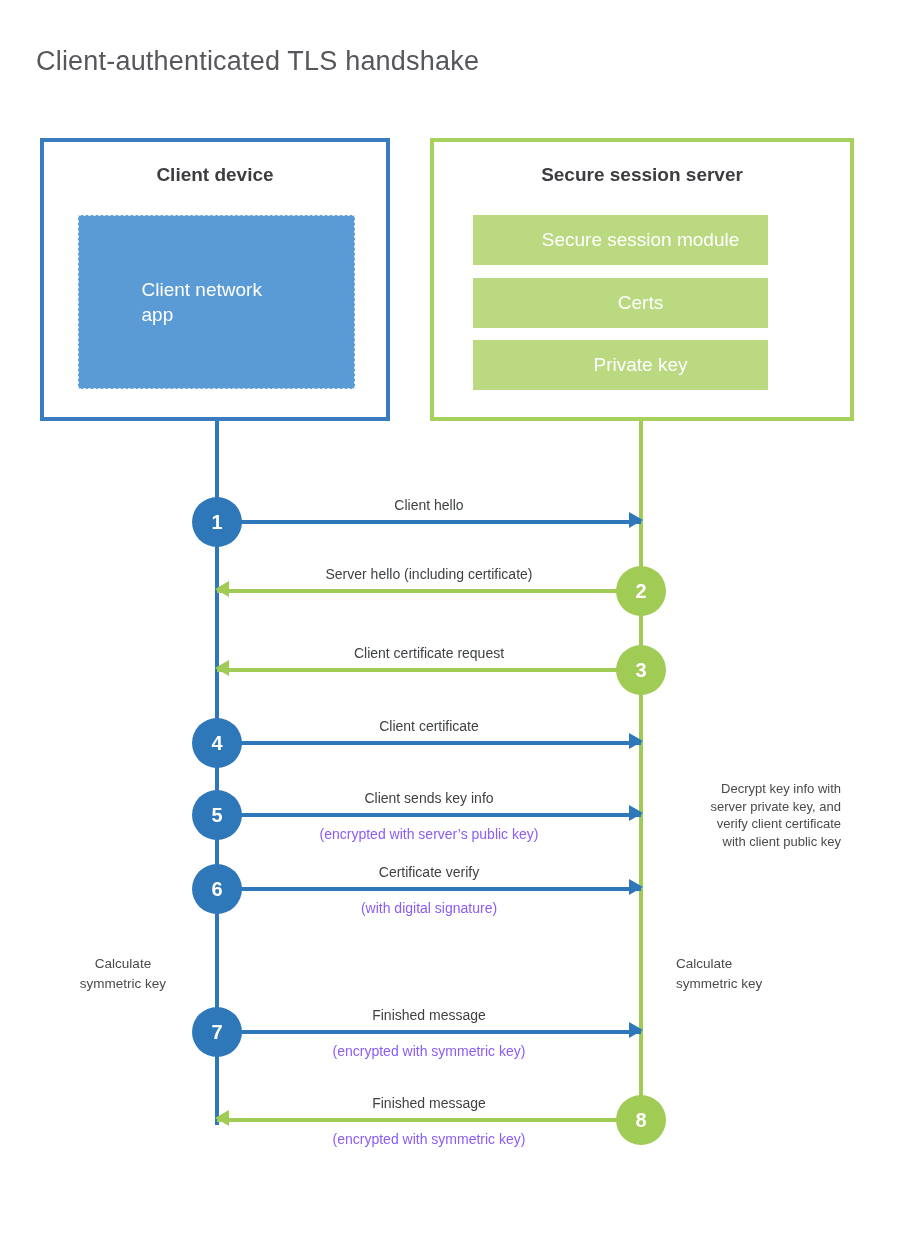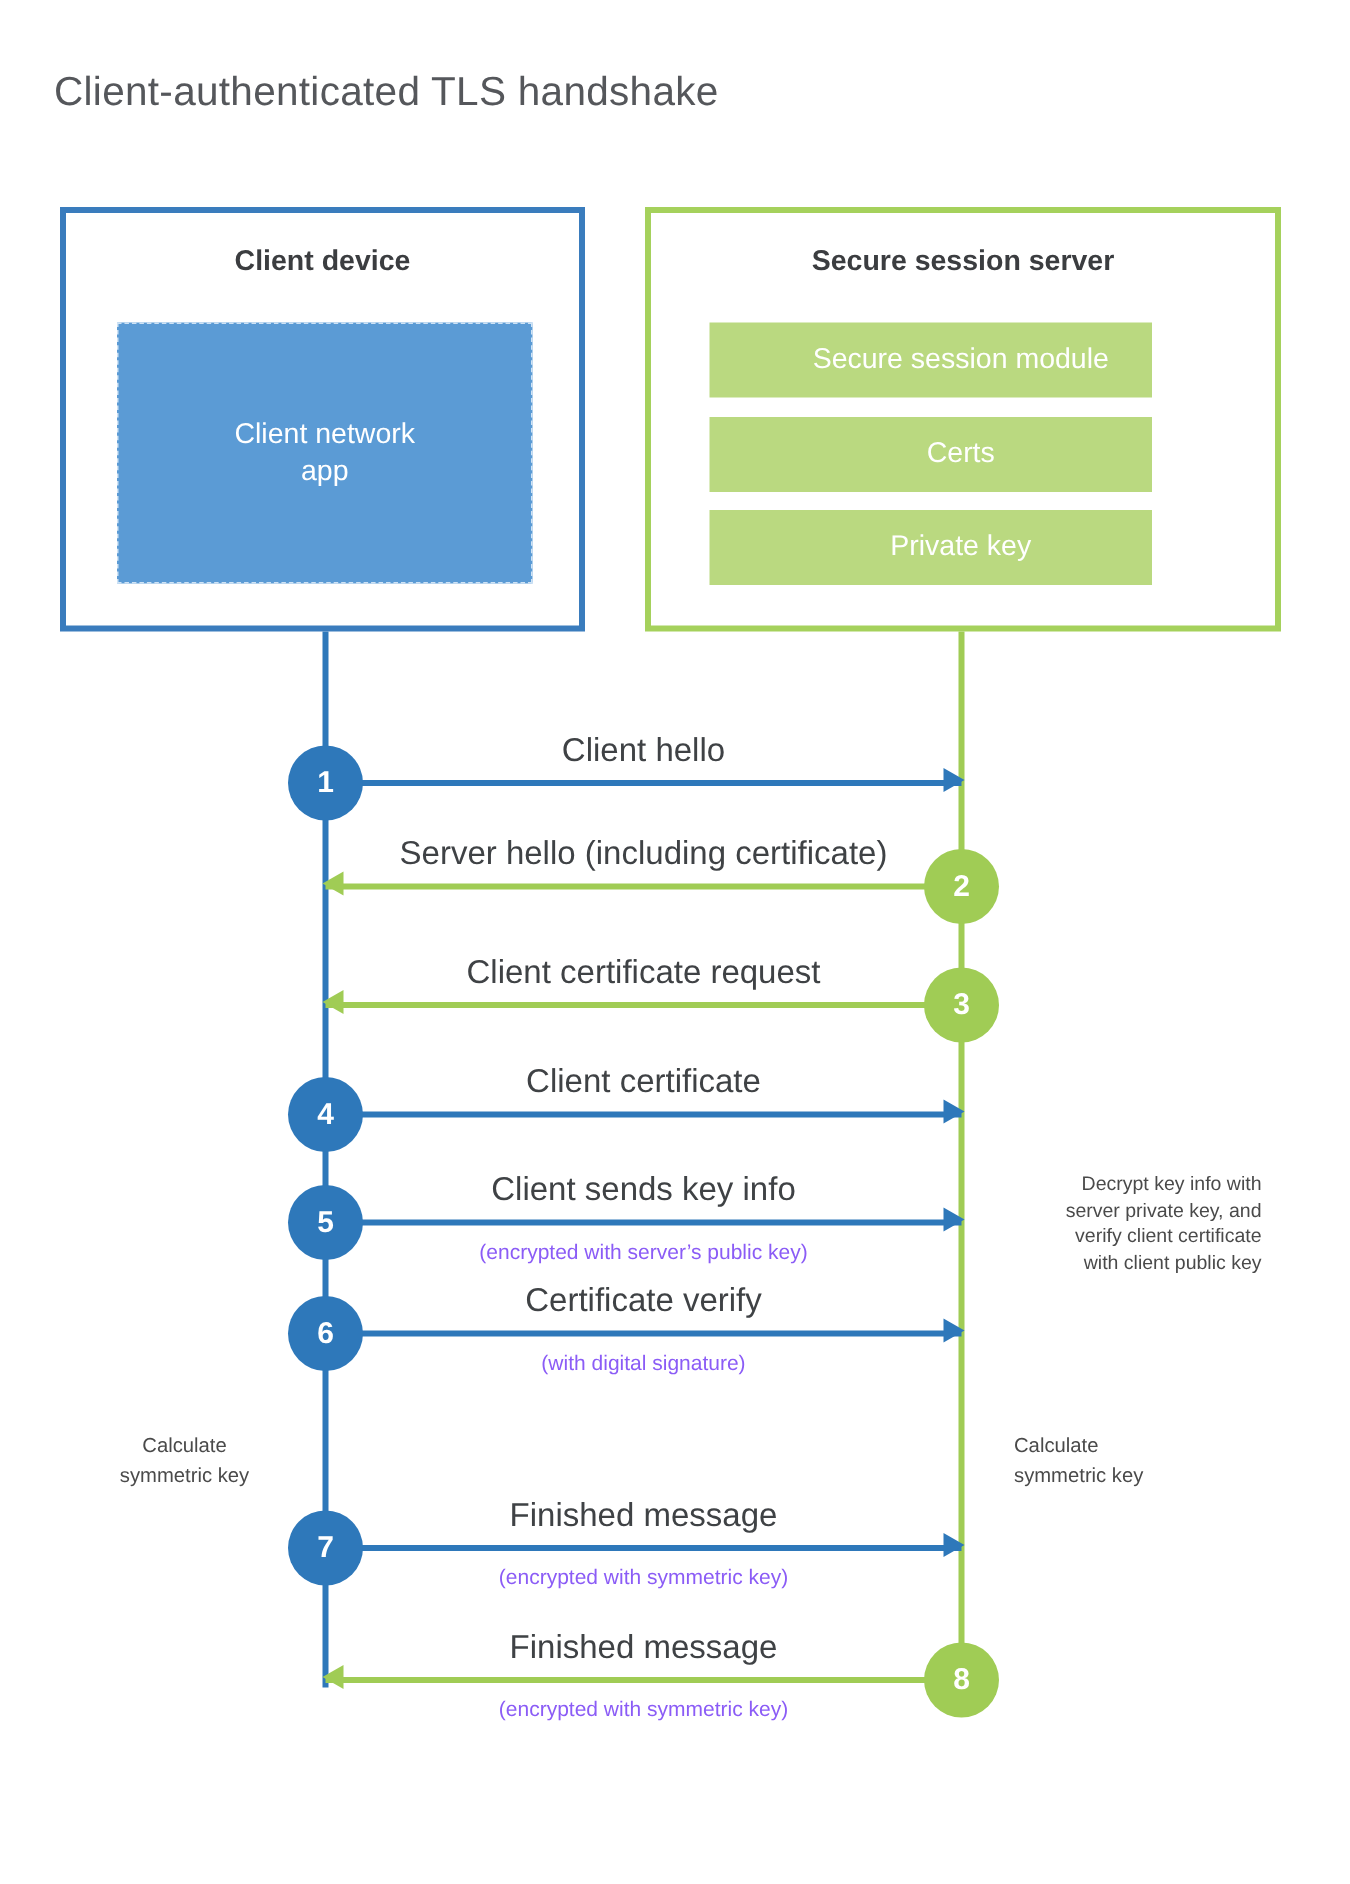--- a/index.html
+++ b/index.html
@@ -17,38 +17,38 @@
   
   .actor-box{position:absolute;top:122px;height:283px;background:#fff;z-index:2;}
   .client-box{left:40px;width:350px;border:4px solid var(--blue-border);}
   .server-box{left:430px;width:424px;border:4px solid var(--green-border);}
   .actor-title{position:absolute;top:148px;text-align:center;font-size:19px;font-weight:700;color:#3b3d40;z-index:3;}
   .client-title{left:40px;width:350px;}
   .server-title{left:430px;width:424px;}
 
   .app-box{position:absolute;left:78px;top:199px;width:277px;height:174px;background:var(--blue-fill);
            border:1px dashed #cfe3f5;display:flex;align-items:center;justify-content:center;z-index:3;}
-  .app-box span{display:block;width:150px;text-align:center;color:#fff;font-size:19px;line-height:1.32;}
+  .app-box span{display:block;width:150px;color:#fff;font-size:19px;line-height:1.32;}
 
   .server-bar{position:absolute;left:473px;width:295px;height:50px;background:var(--green-fill);
               display:flex;align-items:center;justify-content:center;color:#fff;font-size:19px;z-index:3;padding-left:40px;}
   .bar-0{top:199px;} .bar-1{top:262px;} .bar-2{top:324px;}
 
   
   .lifeline{position:absolute;width:4px;z-index:1;}
   .lifeline-client{left:215px;top:403px;height:706px;background:var(--blue);}
   .lifeline-server{left:639px;top:403px;height:701px;background:var(--green);}
 
   
   .msg{position:absolute;left:217px;width:424px;height:0;z-index:4;}
   .m1{top:506px;} .m2{top:575px;} .m3{top:654px;} .m4{top:727px;}
   .m5{top:799px;} .m6{top:873px;} .m7{top:1016px;} .m8{top:1104px;}
 
   .msg-label{position:absolute;left:0;right:0;bottom:9px;text-align:center;
-             font-size:22px;color:var(--text-dark);white-space:nowrap;}
+             font-size:14px;color:var(--text-dark);white-space:nowrap;}
   .msg-sub{position:absolute;left:0;right:0;top:11px;text-align:center;
            font-size:14px;color:#8b5cf6;white-space:nowrap;}
   .msg-line{position:absolute;left:0;right:0;top:-2px;height:4px;}
   .blue .msg-line{background:var(--blue);}
   .green .msg-line{background:var(--green);}
   .head{position:absolute;top:-8px;width:0;height:0;border-top:8px solid transparent;border-bottom:8px solid transparent;}
   .dir-right .head{right:-2px;border-left:14px solid var(--blue);}
   .dir-left  .head{left:-2px;border-right:14px solid var(--green);}
 
   .msg-num{position:absolute;top:-25px;width:50px;height:50px;border-radius:50%;

